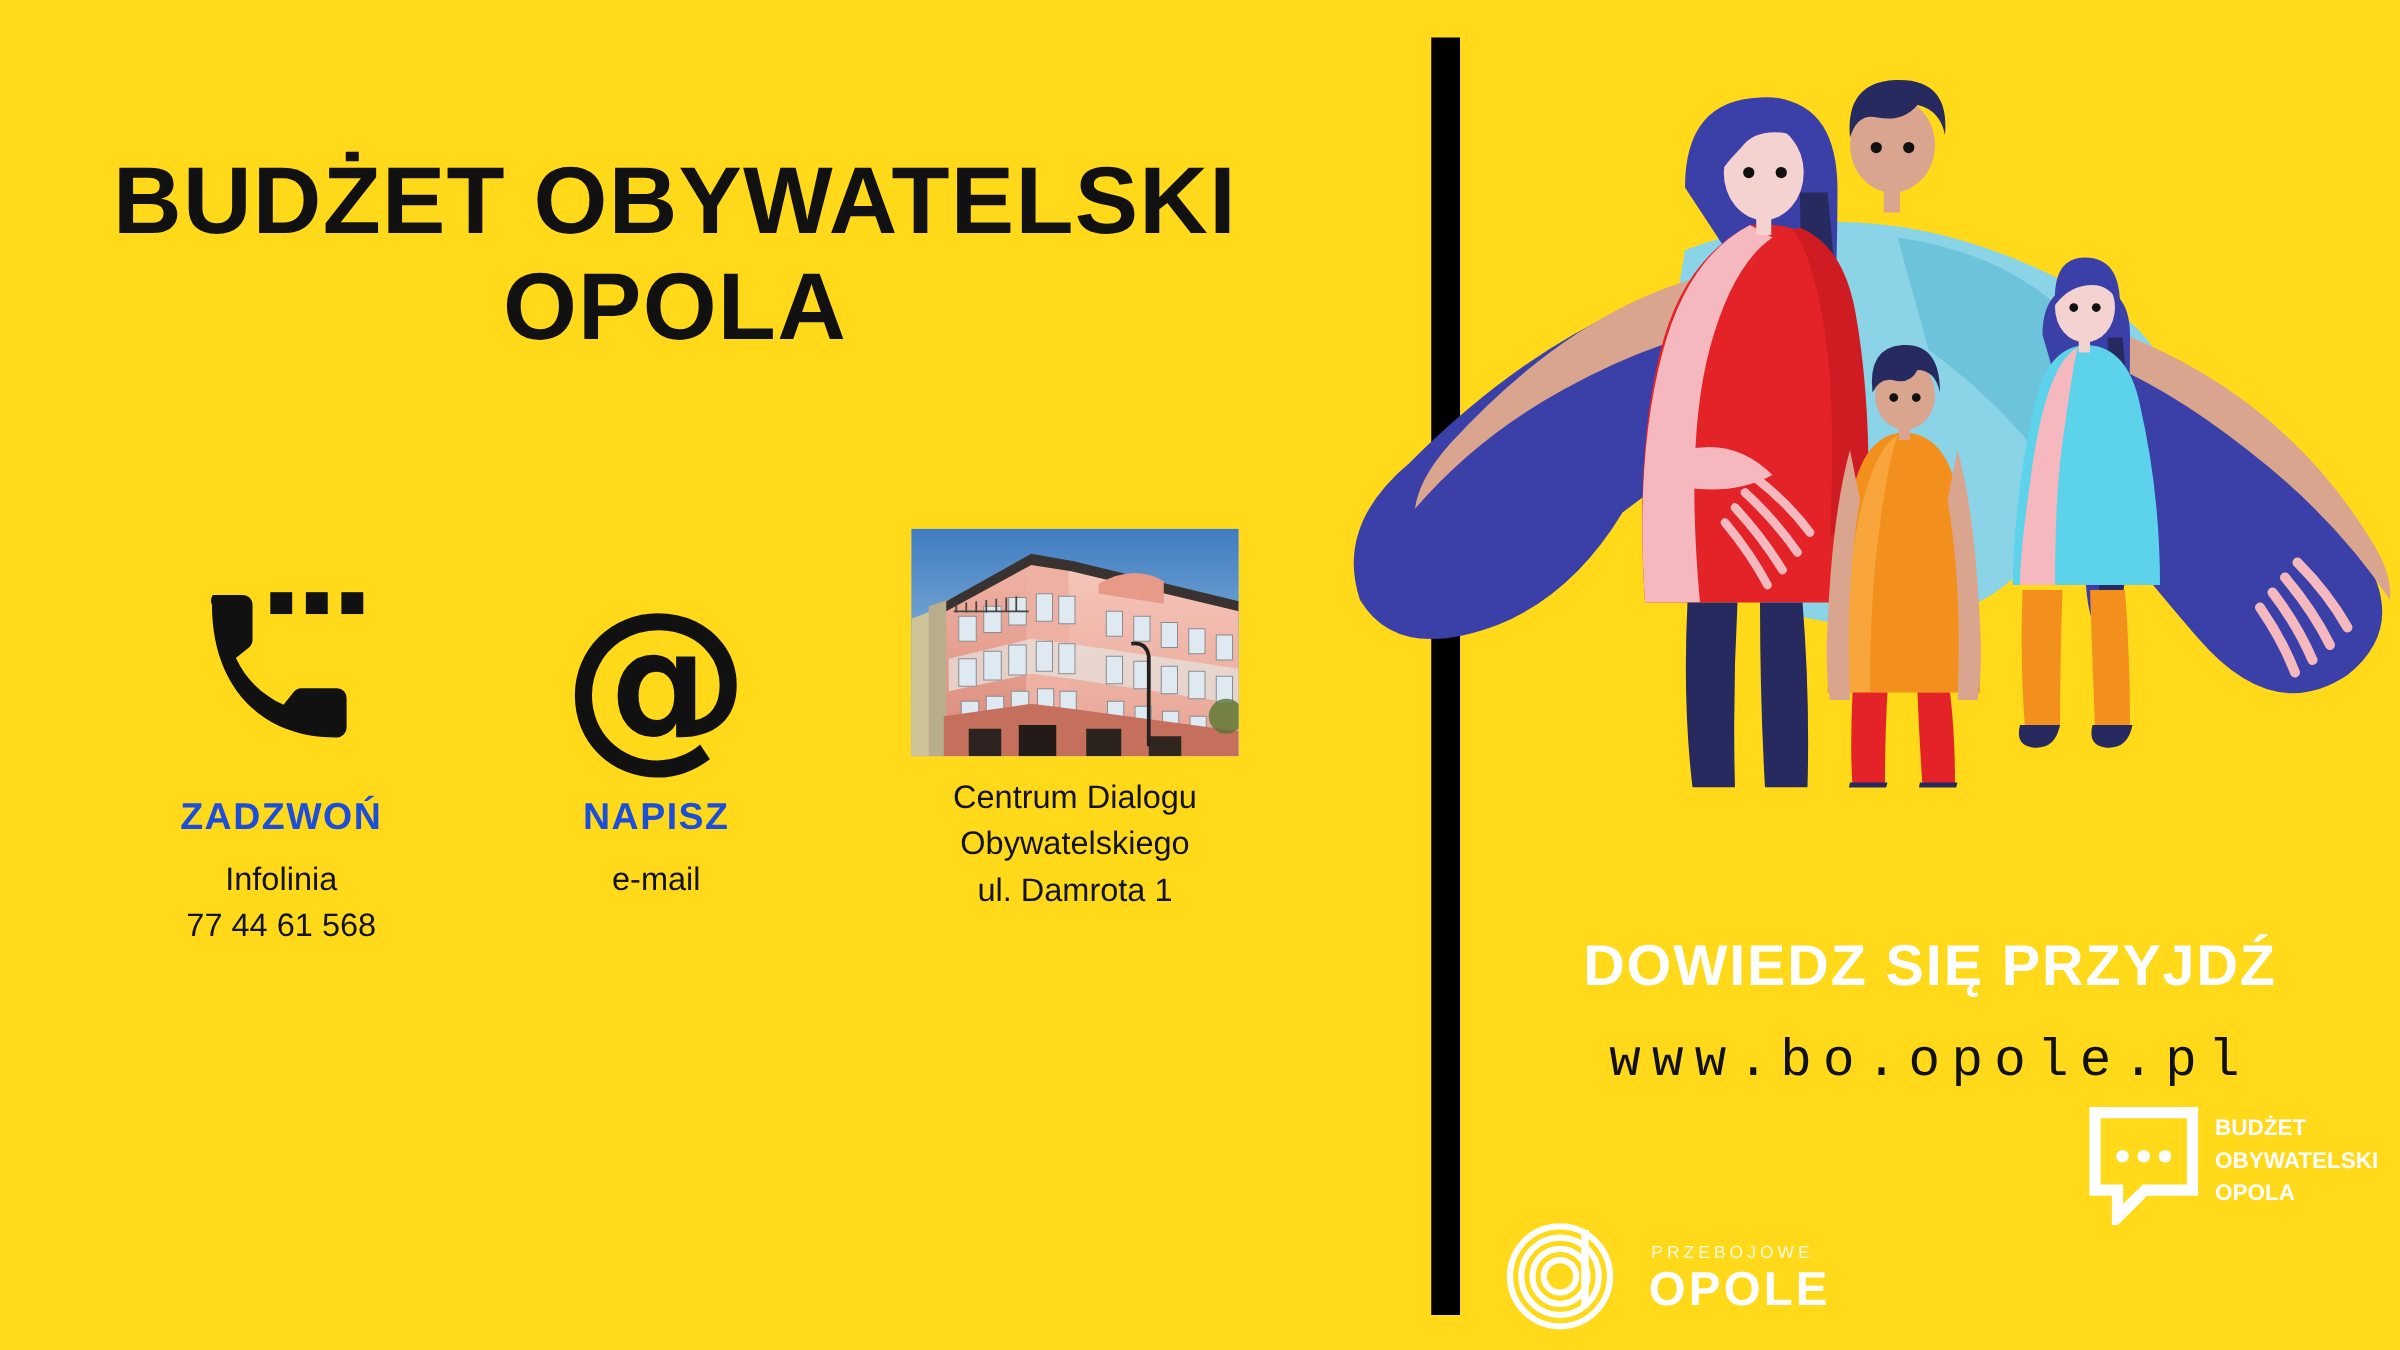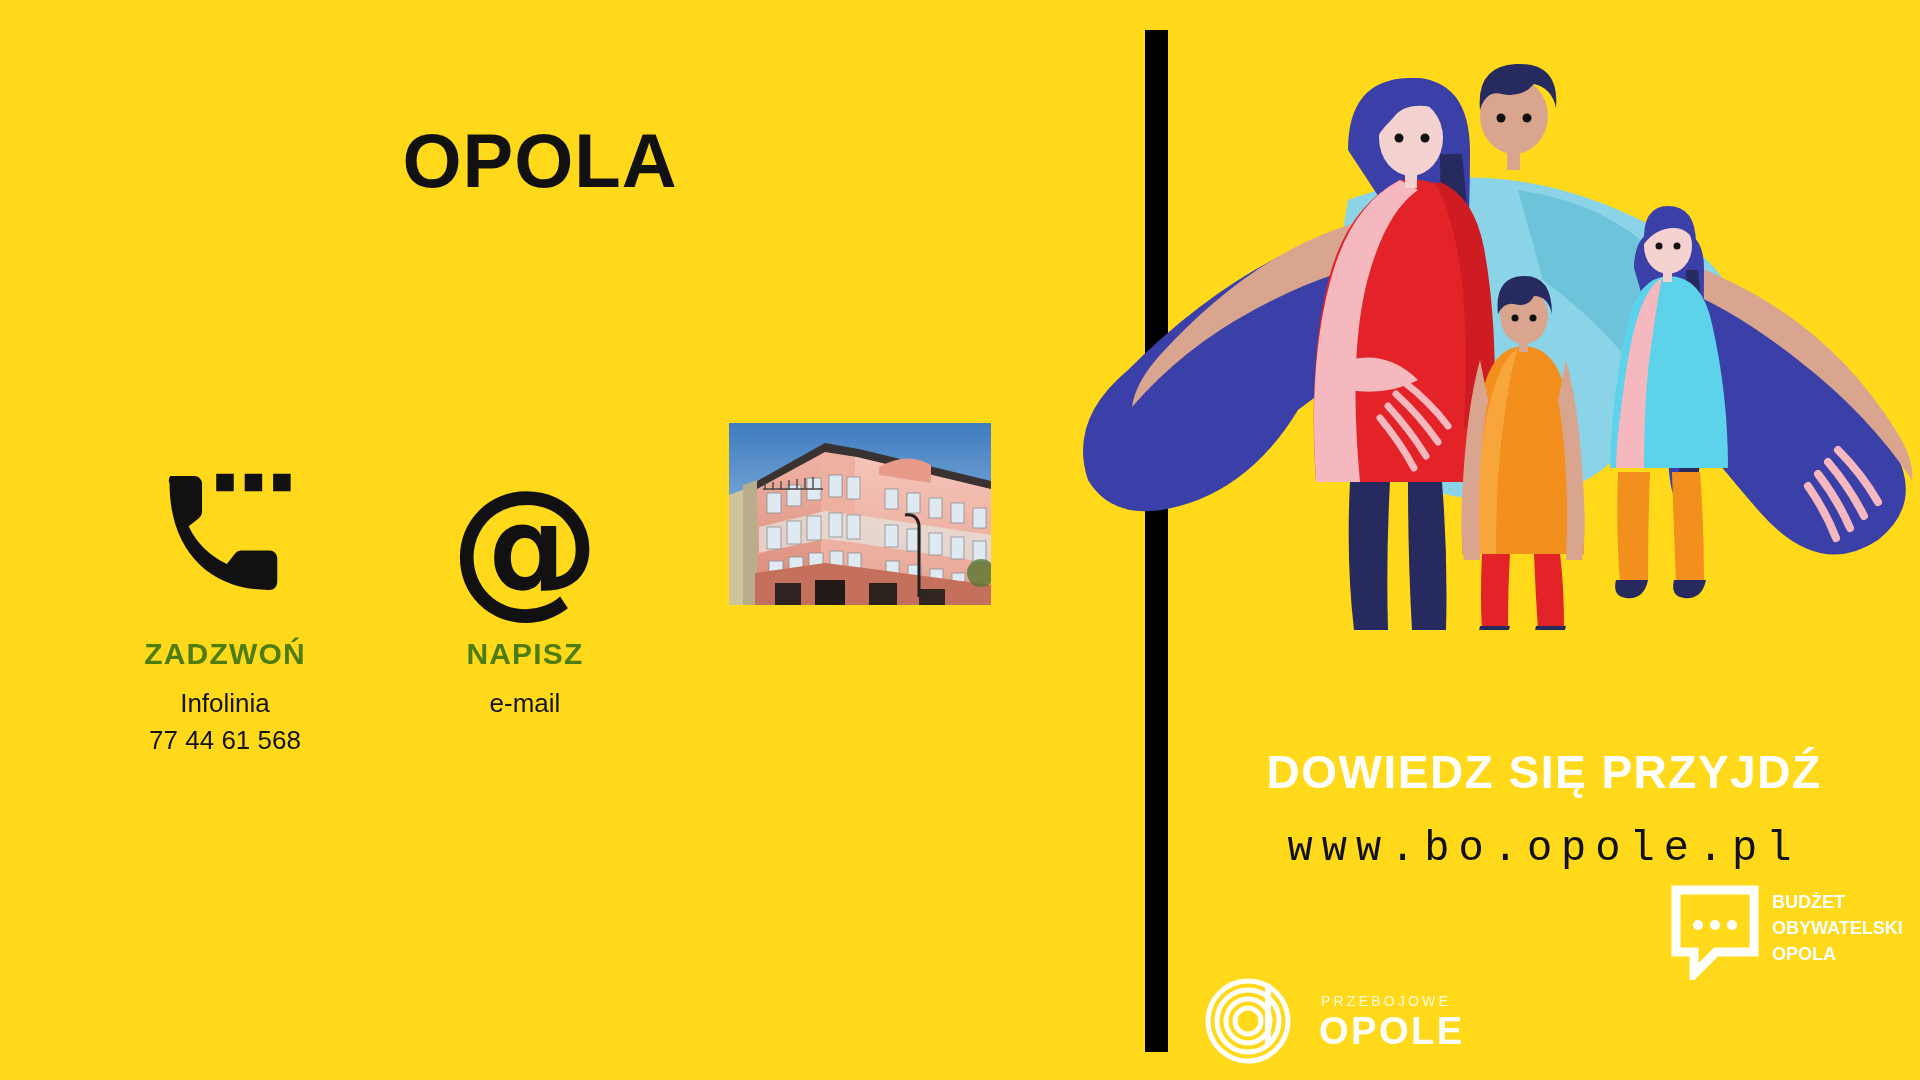--- a/index.html
+++ b/index.html
@@ -24,21 +24,21 @@
   
   .contacts{position:absolute;left:60px;top:400px;width:1020px;height:470px;}
   .col{position:absolute;top:0;text-align:center;}
   .col-1{left:20px;width:290px;}
   .col-2{left:310px;width:310px;}
   .col-3{left:600px;width:400px;}
 
   .icon-slot{height:205px;display:flex;align-items:flex-end;justify-content:center;}
 
   .col-head{
-    font-weight:bold;font-size:30px;letter-spacing:1.2px;color:#4d7c0f;margin-top:32px;text-align:center;
+    font-weight:bold;font-size:30px;letter-spacing:1.2px;color:#1d4ed8;margin-top:32px;text-align:center;
   }
   .col-3 .col-head{margin-top:18px;}
   .col-sub{
     font-size:26px;line-height:1.44;color:#131313;margin-top:14px;font-weight:400;
   }
 
   
   .phone-icon{width:140px;height:140px;display:block;}
   .at-icon{font-size:150px;line-height:0.8;font-weight:bold;color:#111;
            font-family:"DejaVu Sans",sans-serif;}
@@ -73,20 +73,21 @@
   .logo-opole svg,.logo-bo svg{display:block;}
 </style>
 </head>
 <body>
 
 <div class="stage">
 
   <div class="left-panel">
 
     <div class="title-block">
+      <div class="title-line">BUDŻET OBYWATELSKI</div>
       <div class="title-line">OPOLA</div>
     </div>
 
     <div class="contacts">
 
       <div class="col col-1">
         <div class="icon-slot">
           <svg class="phone-icon" viewBox="0 0 128 128">
             <path fill="#111" d="M14 10 h22 a7 7 0 0 1 7 7 v26 a7 7 0 0 1 -2.6 5.4 l-9.6 7.7
                                  c7.2 15.4 19.4 27.4 34.9 34.3 l7.5 -9.5 a7 7 0 0 1 5.6 -2.7
@@ -193,20 +194,25 @@
               <rect x="86" y="157" width="30" height="25" fill="#241b18"></rect>
               <rect x="140" y="160" width="28" height="22" fill="#2b211d"></rect>
               <rect x="190" y="166" width="26" height="16" fill="#31251f"></rect>
 
               <path d="M176,92 q12,-2 14,10 l0,72" stroke="#23201f" stroke-width="3" fill="none"></path>
 
               <circle cx="252" cy="150" r="14" fill="#57752f" opacity="0.8"></circle>
             </svg>
           </div>
         </div>
+        <div class="col-sub">
+          <div>Centrum Dialogu</div>
+          <div>Obywatelskiego</div>
+          <div>ul. Damrota 1</div>
+        </div>
       </div>
 
     </div>
   </div>
 
   <div class="divider"></div>
 
   <div class="right-panel">
 
     <div class="illustration">

